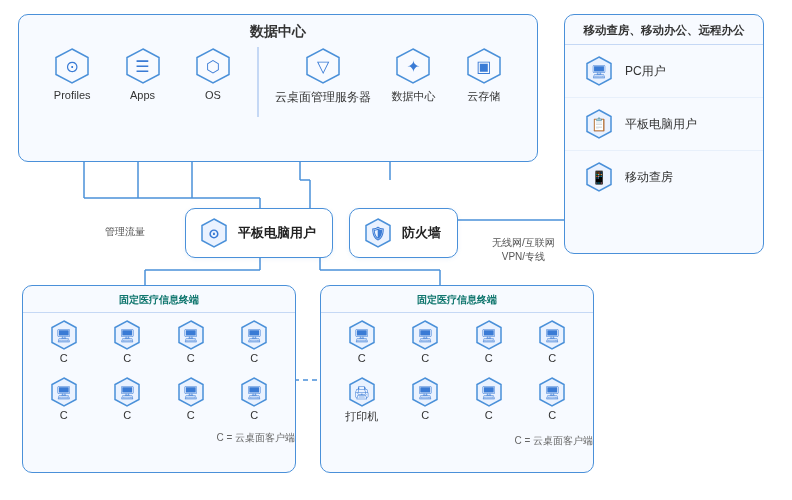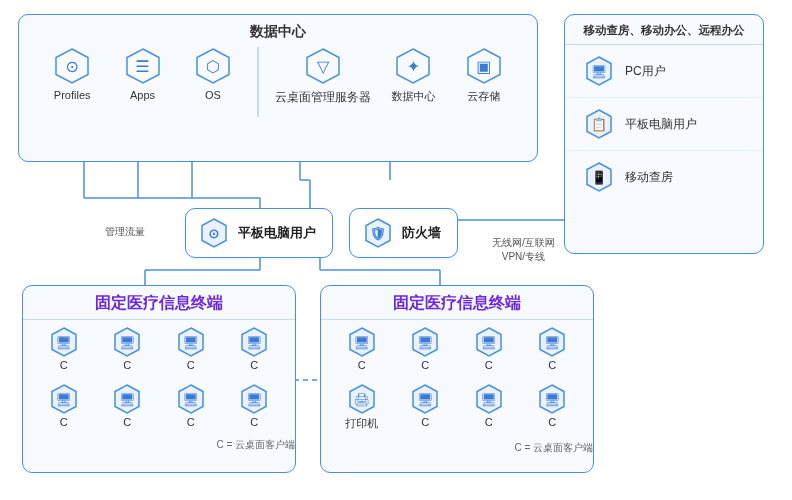--- a/index.html
+++ b/index.html
@@ -160,22 +160,22 @@
 
     
     .terminal-box {
       position: absolute;
       border: 1.5px solid #4a90d9;
       border-radius: 10px;
       background: #f7faff;
     }
     .terminal-title {
       text-align: center;
-      font-size: 16px;
-      color: #6d28d9;
+      font-size: 10px;
+      color: #0f766e;
       font-weight: bold;
       padding: 7px 0 5px;
       border-bottom: 1px solid #c5d8f5;
     }
     .terminal-icons-grid {
       display: grid;
       grid-template-columns: repeat(4, 1fr);
       padding: 6px 10px;
       gap: 2px;
       justify-items: center;

